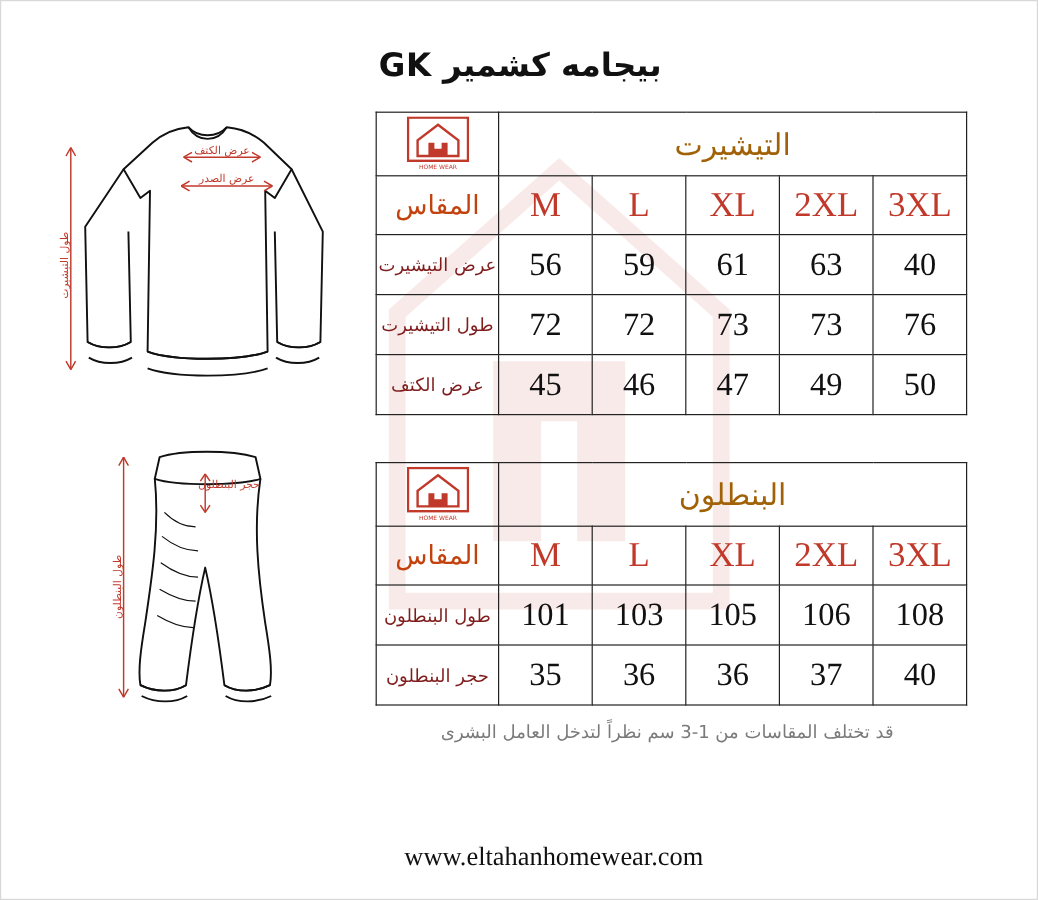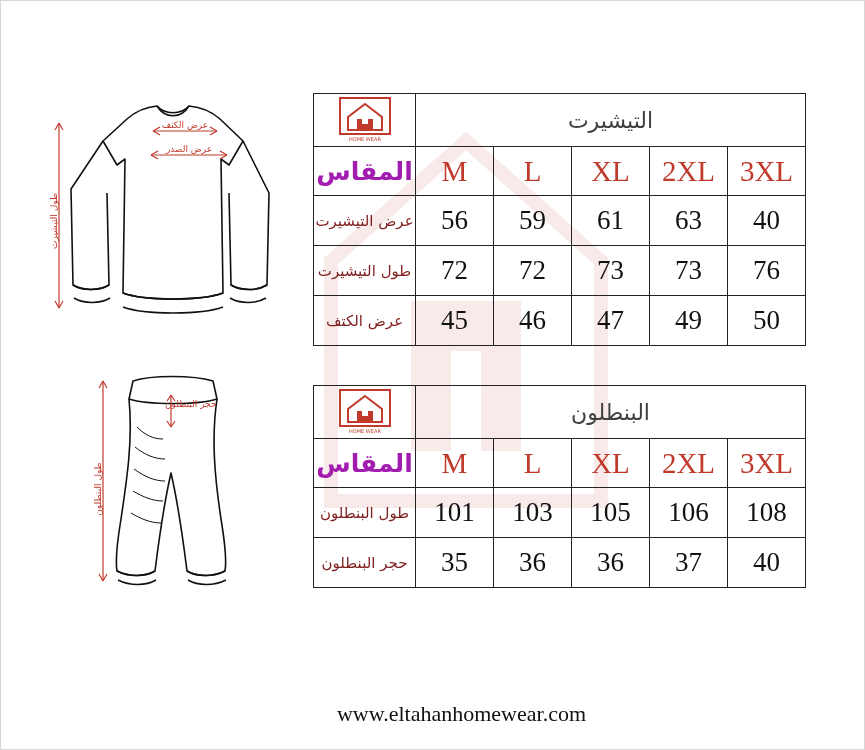--- a/index.html
+++ b/index.html
@@ -101,40 +101,39 @@
     border: 1.3px solid #222;
     text-align: center;
     vertical-align: middle;
     font-weight: 400;
     background: transparent;
   }
   .tbl-shirt { left: 312px; top: 92px; width: 492px; }
   .tbl-pants { left: 312px; top: 384px; width: 492px; border-radius: 27px; }
 
   .hdr-title {
-    font-size: 22px;
+    font-size: 25px;
     height: 48px;
-    color: #404040;
+    color: #a16207;
     font-weight: 400;
   }
   .hdr-logo-cell {
     width: 100px;
     padding: 3px 0;
   }
   .size-head {
     height: 46px;
     font-size: 29px;
     font-family: "Liberation Serif", "DejaVu Serif", serif;
     color: #c0392b;
   }
   .size-head.label {
-    color: #a21caf;
-    font-size: 25px;
+    color: #c2410c;
+    font-size: 22px;
     font-family: "DejaVu Sans", "Liberation Sans", sans-serif;
-    font-weight: bold;
   }
   .val {
     height: 47px;
     font-size: 27px;
     font-family: "Liberation Serif", "DejaVu Serif", serif;
     color: #111;
   }
   .rowlabel {
     font-size: 15px;
     color: #7f1d1d;
@@ -156,20 +155,21 @@
 
 <div class="page">
 
   <svg class="watermark" viewBox="0 0 330 400">
     <g fill="#c0392b">
       <path d="M165 20 L300 140 L300 380 L30 380 L30 140 Z" fill="none" stroke="#c0392b" stroke-width="14"></path>
       <path d="M110 180 L110 330 L150 330 L150 230 L180 230 L180 330 L220 330 L220 180 Z"></path>
     </g>
   </svg>
 
+  <div class="title">بيجامه كشمير GK</div>
 
   <svg class="draw-shirt" viewBox="0 0 255 250">
     <g fill="none" stroke="#111" stroke-width="1.6" stroke-linejoin="round">
 
       <path d="M86 26 C95 18 105 14 116 13 C124 22 140 22 148 13 C159 14 170 18 179 26
                L202 48 L188 72 L180 66 L182 200 C160 208 104 208 82 200 L84 66 L76 72 L62 48 Z"></path>
 
       <path d="M62 48 L30 96 L32 192 C42 198 58 198 68 192 L66 100"></path>
 
       <path d="M202 48 L228 100 L226 192 C216 198 200 198 190 192 L188 100"></path>
@@ -322,15 +322,16 @@
         <td class="val">40</td>
         <td class="val">37</td>
         <td class="val">36</td>
         <td class="val">36</td>
         <td class="val">35</td>
         <td class="rowlabel">حجر البنطلون</td>
       </tr>
     </tbody>
   </table>
 
+  <div class="note">قد تختلف المقاسات من 1-3 سم نظراً لتدخل العامل البشرى</div>
   <div class="footer">www.eltahanhomewear.com</div>
 
 </div>
 
 </body></html>

